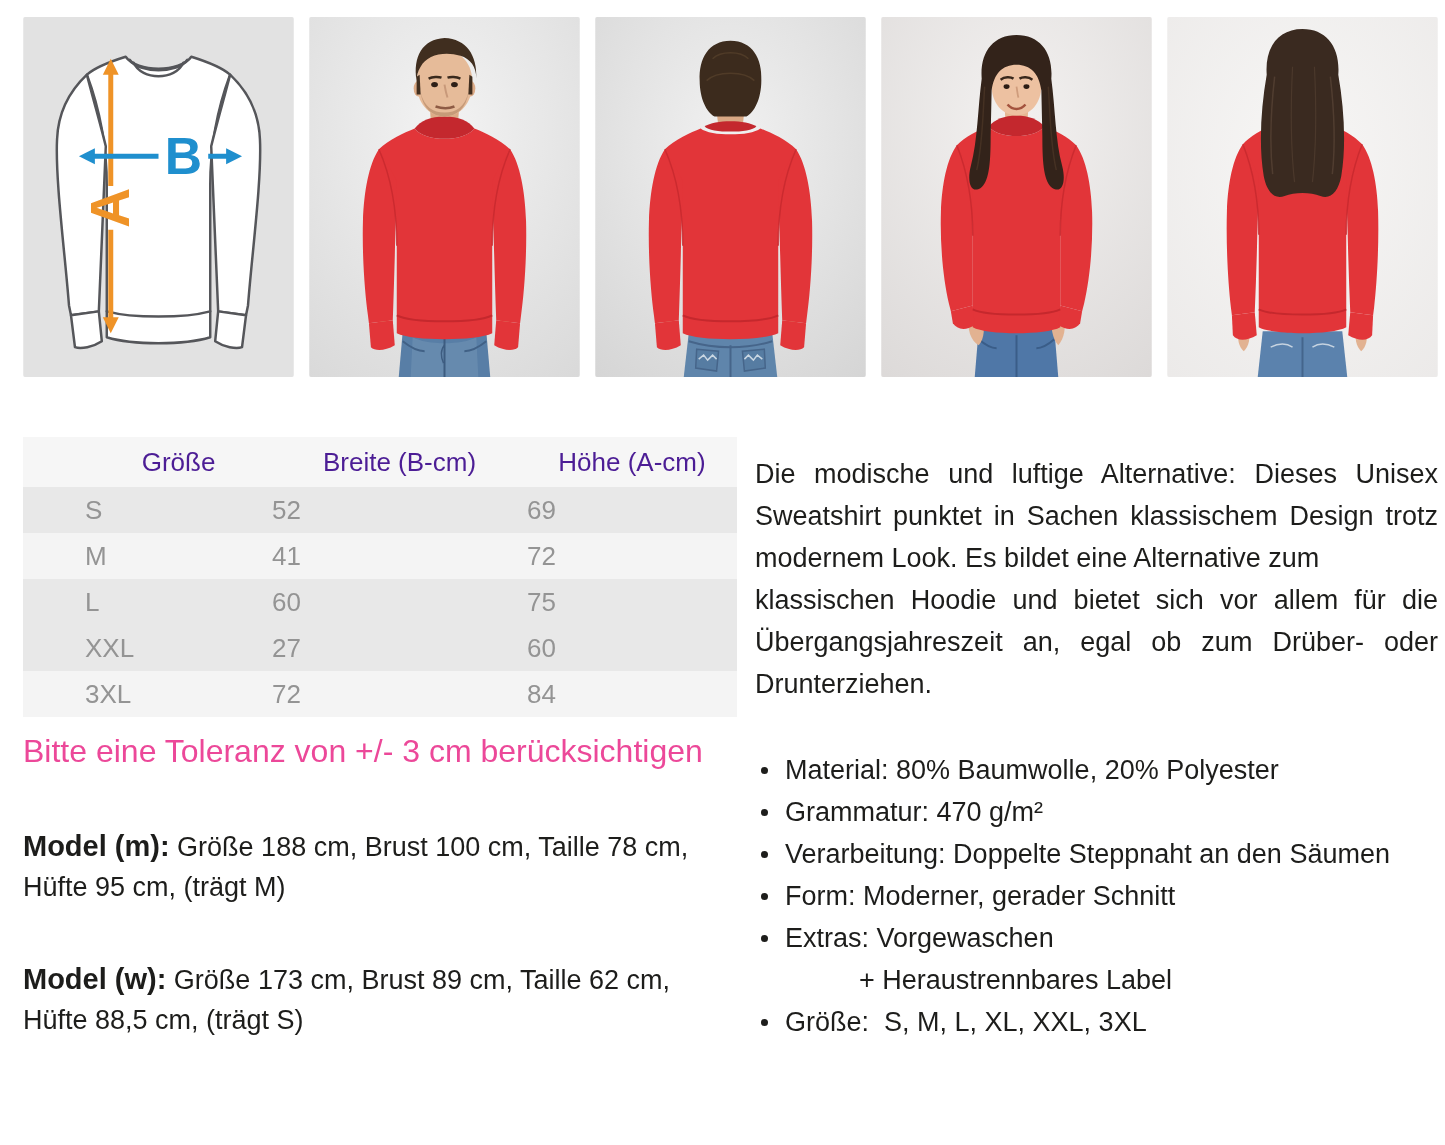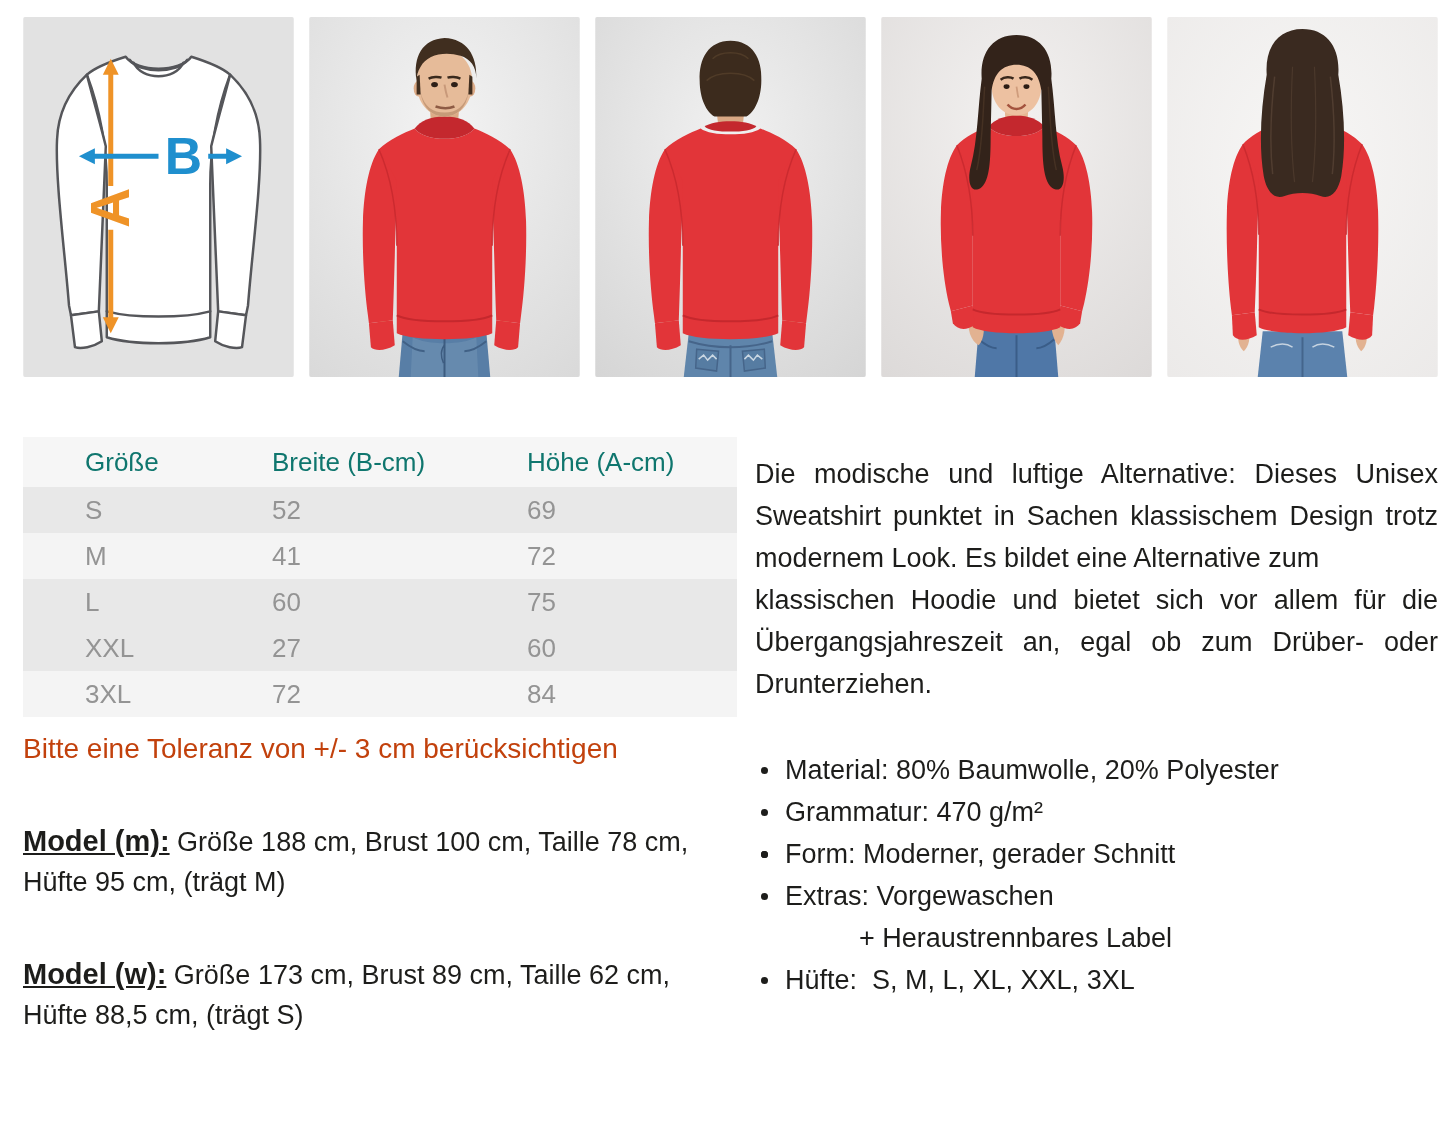--- a/index.html
+++ b/index.html
@@ -14,33 +14,33 @@
   .panel { width:271px; height:360px; border-radius:2px; overflow:hidden; flex:none; }
   .panel svg { display:block; width:100%; height:100%; }
 
   
   .content { display:flex; margin-top:60px; padding:0 5px 0 23px; }
   .left-col  { width:714px; flex:none; }
   .right-col { flex:1; padding:16px 2px 0 18px; }
 
   
   .size-table { border-collapse:collapse; width:714px; font-size:26px; color:#949494; }
-  .size-table th { font-weight:normal; text-align:left; height:50px; background:#f6f6f6; color:#0f766e; }
+  .size-table th { font-weight:normal; text-align:center; height:50px; background:#f6f6f6; color:#4c1d95; }
   .size-table td { height:46px; }
   .size-table tr.dark td  { background:#e8e8e8; }
   .size-table tr.light td { background:#f4f4f4; }
   .c1 { width:249px; padding-left:62px; }
   .c2 { width:255px; }
   .c3 { }
 
-  .tolerance { margin-top:16px; font-size:28px; color:#c2410c; }
+  .tolerance { margin-top:16px; font-size:32px; color:#ec4899; }
 
   .model-block { margin-top:56px; font-size:27px; line-height:40px; max-width:700px; }
   .model-block + .model-block { margin-top:52px; }
-  .model-label { font-weight:bold; font-size:29px;text-decoration:underline; }
+  .model-label { font-weight:bold; font-size:29px; }
 
   
   .desc { font-size:27px; line-height:42px; }
   .dline { white-space:nowrap; }
   .dline.just { white-space:normal; text-align:justify; text-align-last:justify; }
 
   
   .features { margin-top:44px; list-style:none; font-size:27px; }
   .features li { position:relative; padding-left:30px; line-height:42px; }
   .dot { position:absolute; left:6px; top:18px; width:7px; height:7px; border-radius:50%; background:#1d1d1b; }
@@ -327,29 +327,30 @@
       <li>
         <span class="dot"></span>
         <span class="ftext">Material: 80% Baumwolle, 20% Polyester</span>
       </li>
       <li>
         <span class="dot"></span>
         <span class="ftext">Grammatur: 470 g/m²</span>
       </li>
       <li>
         <span class="dot"></span>
+        <span class="ftext">Verarbeitung: Doppelte Steppnaht an den Säumen</span>
       </li>
       <li>
         <span class="dot"></span>
         <span class="ftext">Form: Moderner, gerader Schnitt</span>
       </li>
       <li>
         <span class="dot"></span>
         <span class="ftext">Extras: Vorgewaschen</span>
         <div class="fsub">+ Heraustrennbares Label</div>
       </li>
       <li>
         <span class="dot"></span>
-        <span class="ftext">Hüfte:  S, M, L, XL, XXL, 3XL</span>
+        <span class="ftext">Größe:  S, M, L, XL, XXL, 3XL</span>
       </li>
     </ul>
   </div>
 </div>
 
 </body></html>

